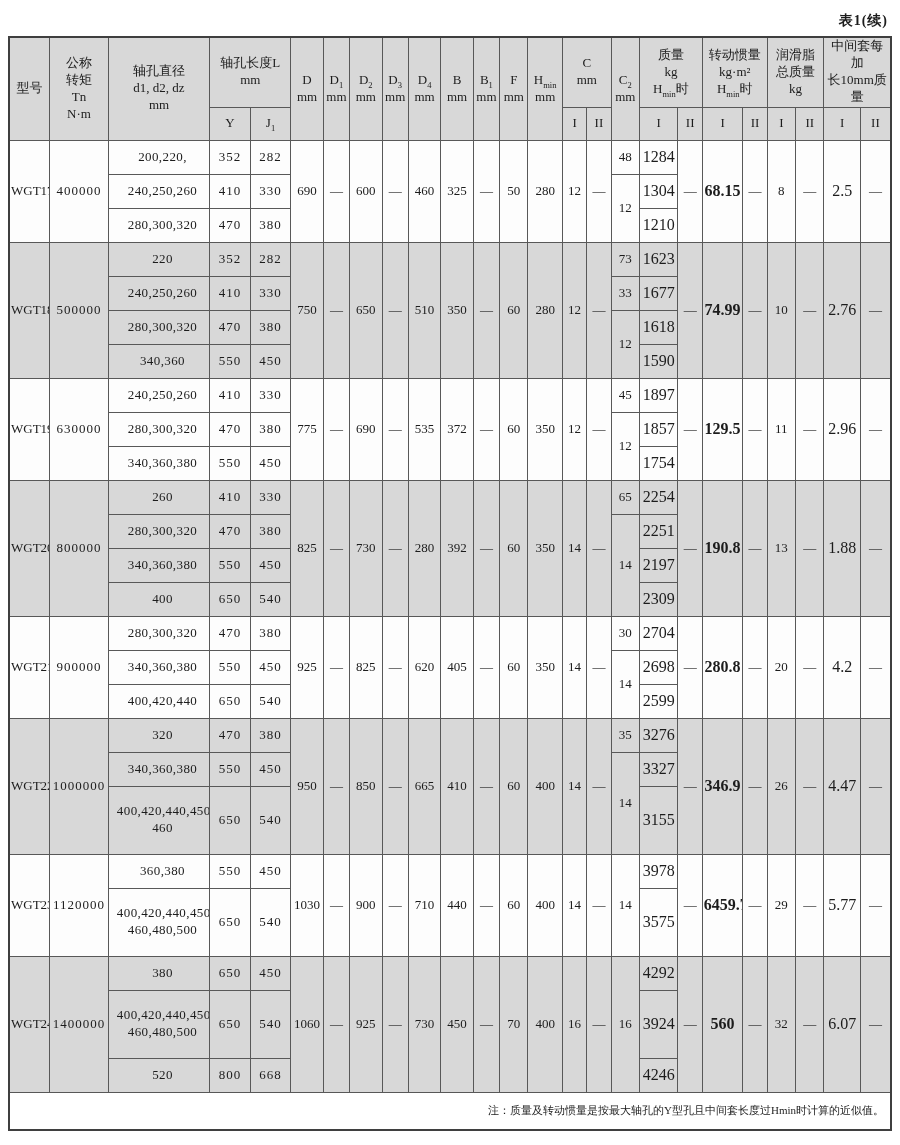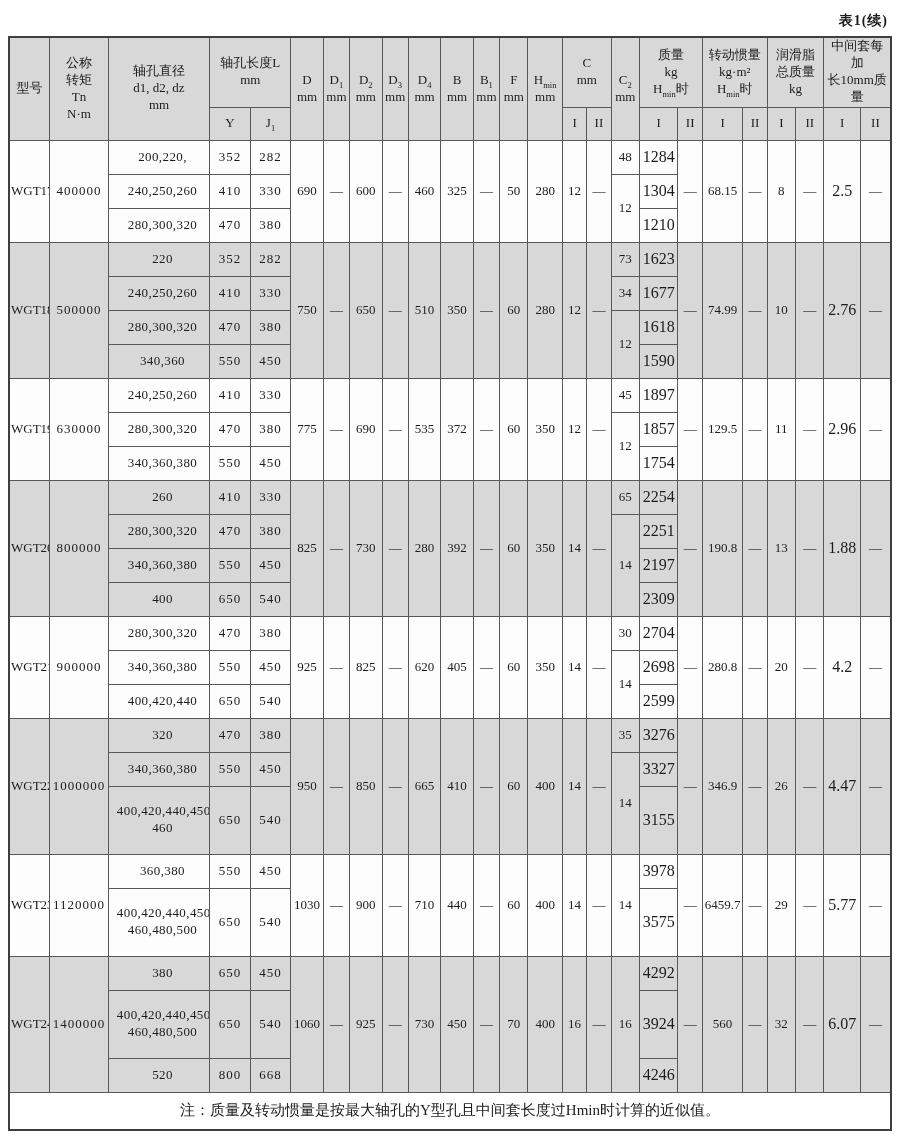--- a/index.html
+++ b/index.html
@@ -24,24 +24,24 @@
   }
   tr.shade th, tr.shade td { background:#d8d8d8; }
   tr.plain td { background:#fdfdfd; }
   tr.hh1 { height:70px; }
   tr.hh2 { height:33px; }
   tr.h34 { height:34px; }
   tr.h68 { height:68px; }
   td.bore { text-align:center; padding-left:8px; letter-spacing:0.4px; }
   td.num { letter-spacing:1px; }
   td.sm { font-size:16px; letter-spacing:0; }
-  td.xs { font-size:13px; letter-spacing:0; }
+  td.xs { font-size:16px; letter-spacing:0;font-weight:bold; }
   sub { font-size:8.5px; line-height:0; }
   tr.note-row td {
-    text-align:center; padding:8px 6px; font-size:15px;
+    text-align:right; padding:8px 6px; font-size:11px;
     background:#ffffff; height:20px;
   }
 </style>
 </head>
 <body>
 
 <div class="page-title">表1(续)</div>
 
 <table>
   <colgroup>
@@ -243,21 +243,21 @@
         <td rowspan="4">—</td>
         <td rowspan="4" class="sm">2.76</td>
         <td rowspan="4">—</td>
       </tr>
       <tr class="shade h34">
         <td class="bore">
           <div>240,250,260</div>
         </td>
         <td class="num">410</td>
         <td class="num">330</td>
-        <td rowspan="1">34</td>
+        <td rowspan="1">33</td>
         <td class="sm">1677</td>
       </tr>
       <tr class="shade h34">
         <td class="bore">
           <div>280,300,320</div>
         </td>
         <td class="num">470</td>
         <td class="num">380</td>
         <td rowspan="2">12</td>
         <td class="sm">1618</td>

